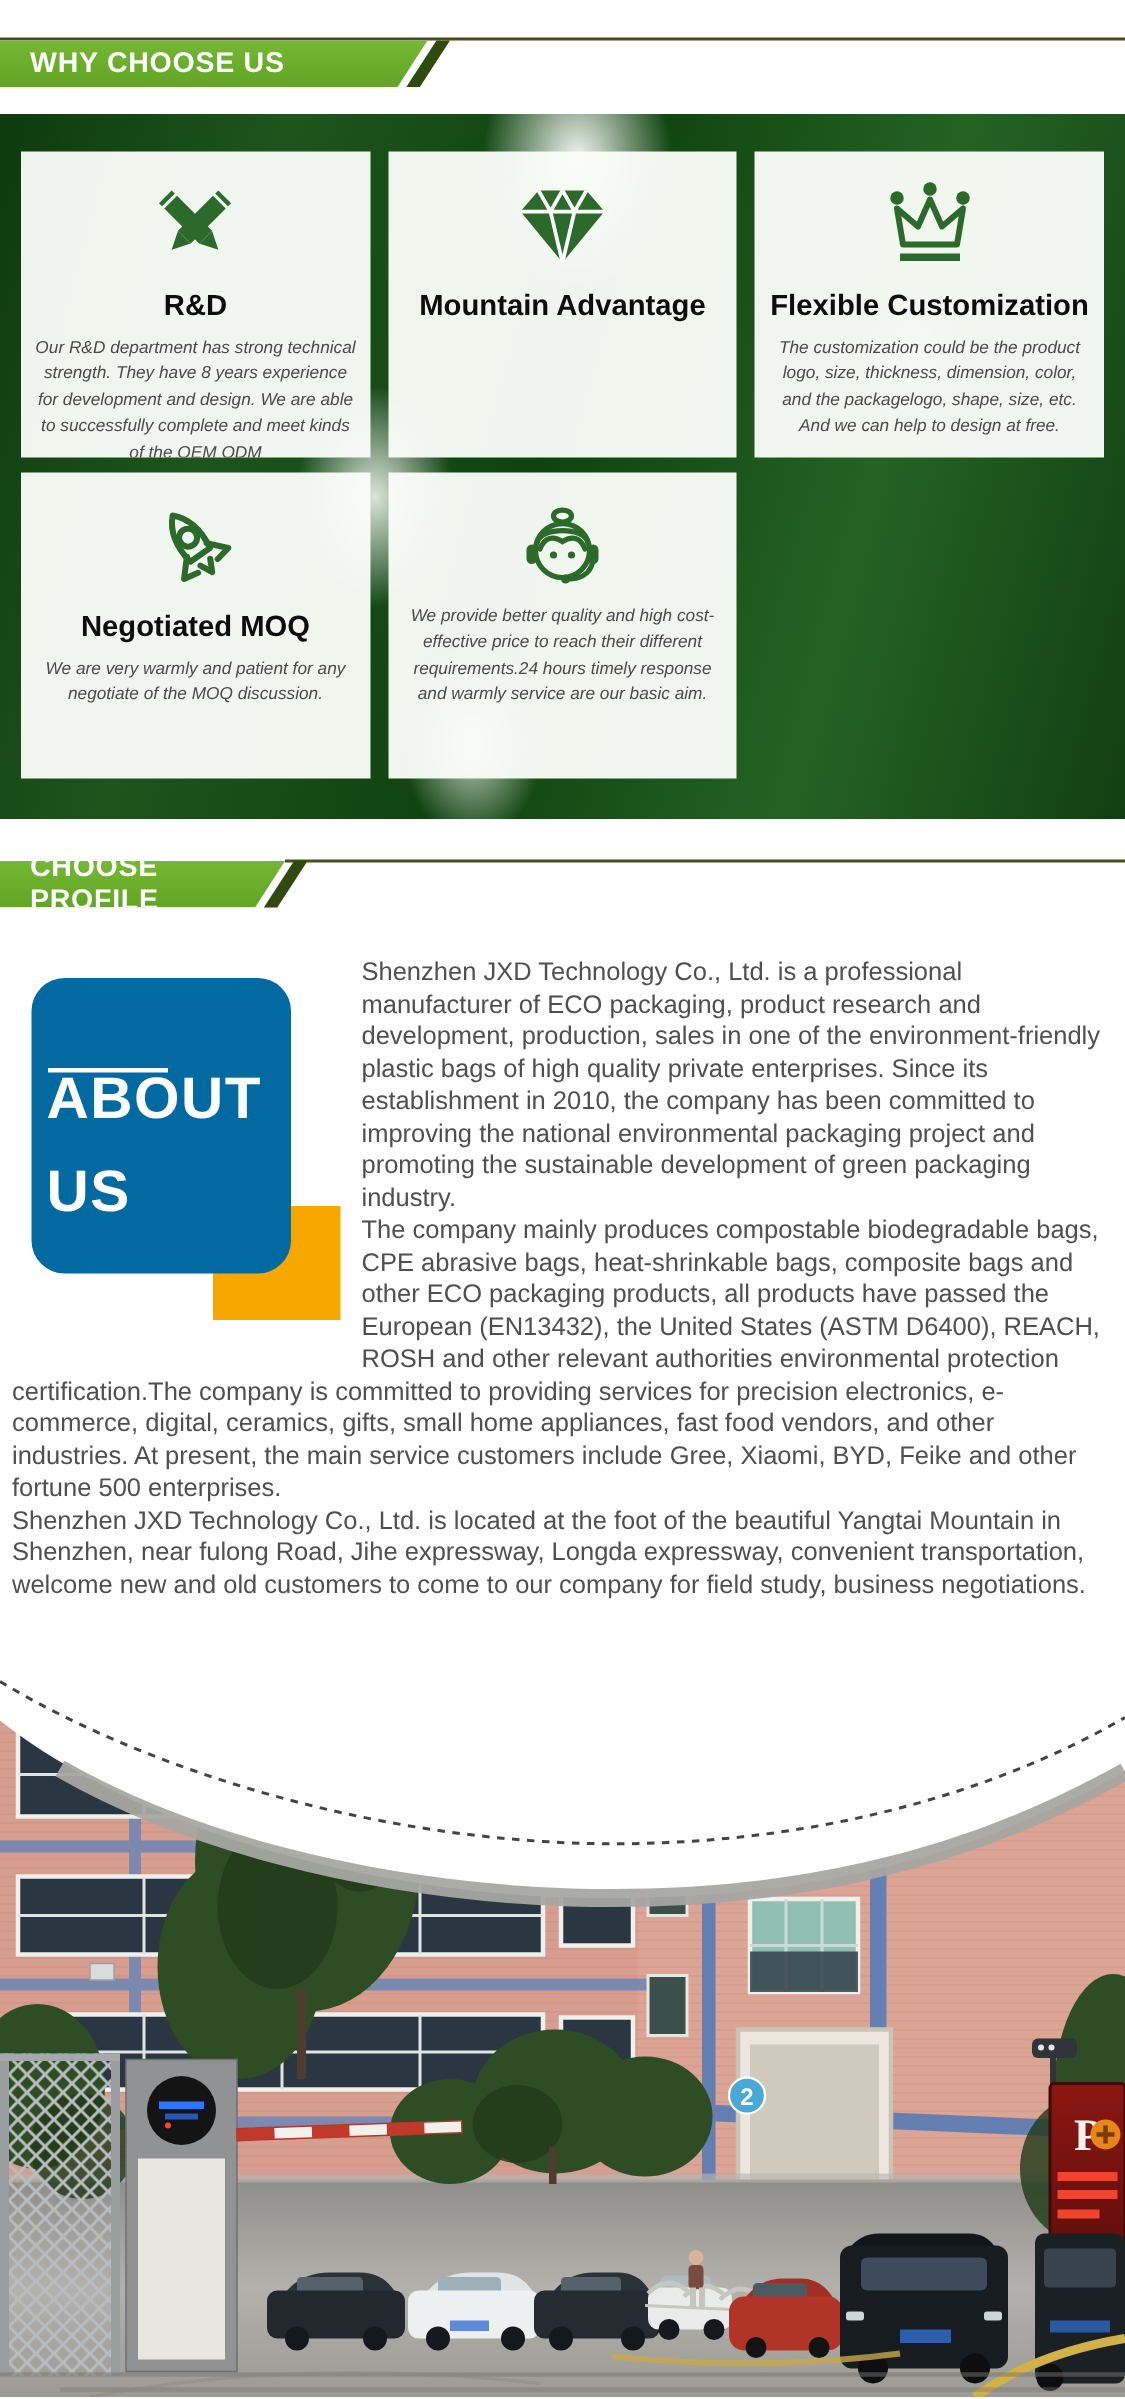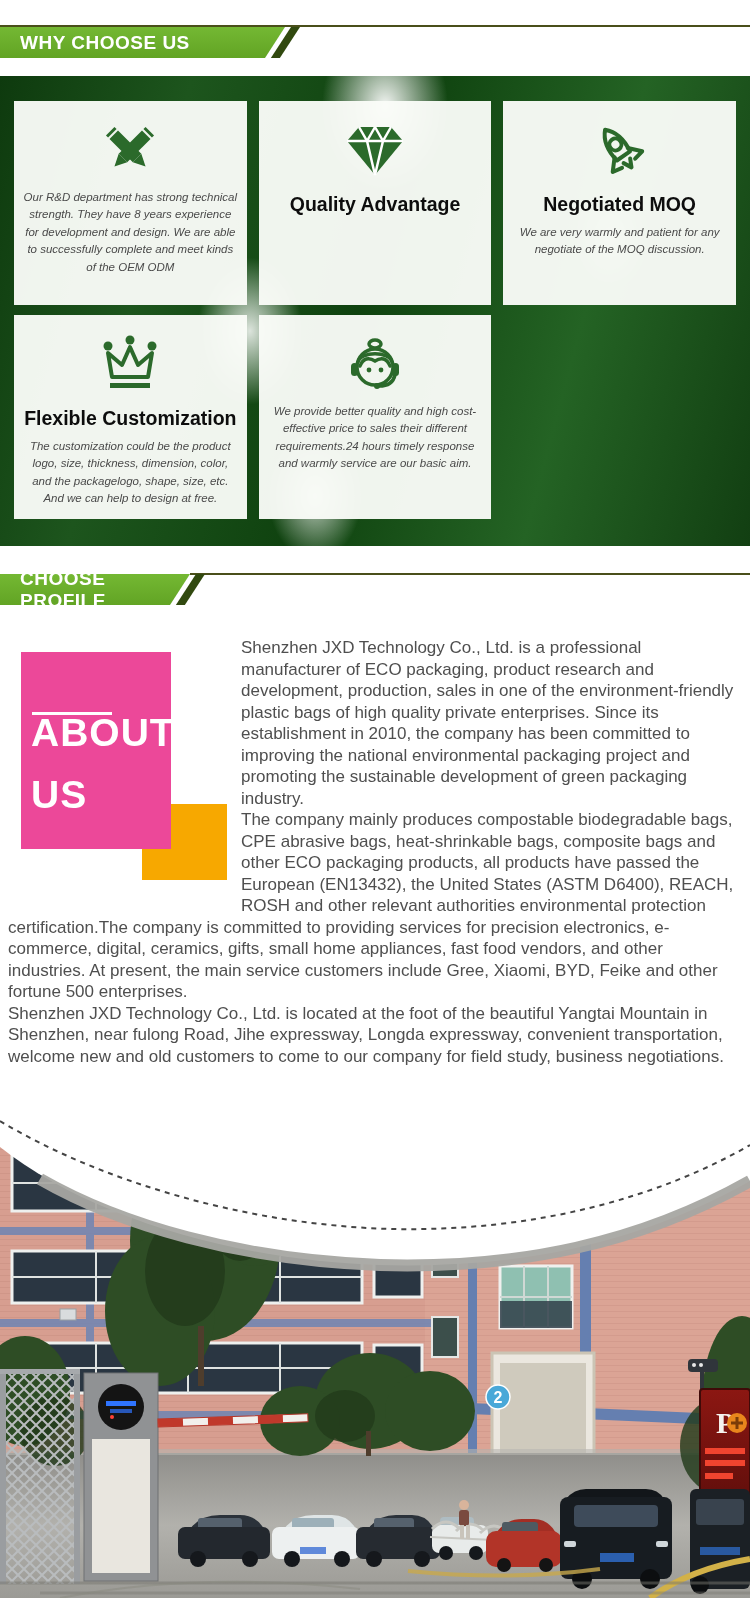--- a/index.html
+++ b/index.html
@@ -31,21 +31,21 @@
   .card .icn { height:76px; display:flex; align-items:center; justify-content:center; }
   .card h3 { margin:4px 0 8px; font-size:19.5px; color:#0d0d0d; white-space:nowrap; }
   .card p  { margin:0; font-size:11.5px; line-height:1.52; color:#4a4a4a;font-style:italic; }
 
   
   .about { position:absolute; top:616px; left:0; width:750px; padding:0 13px 0 8px;
       box-sizing:border-box; font-size:17px; line-height:21.5px; color:#4f4f4f; }
   .about p { margin:0; }
   .about-float { float:left; width:212px; height:262px; margin:15px 8px 0 13px; position:relative; }
   .about-yellow { position:absolute; left:121px; top:152px; width:85px; height:76px; background:#f7a800; z-index:1; }
-  .about-dark { position:absolute; left:0; top:0; width:150px; height:197px; background:#ec4899; z-index:2; }
+  .about-dark { position:absolute; left:0; top:0; width:173px; height:197px; background:#0369a1; z-index:2;border-radius:22px; }
   .about-wline { position:absolute; left:11px; top:60px; width:80px; height:3px; background:#fff; }
   .about-l1,.about-l2 { position:absolute; left:10px; color:#fff; font-size:39px; font-weight:bold; letter-spacing:1px; }
   .about-l1 { top:70px; } .about-l2 { top:132px; }
 
   
   .photo { position:absolute; top:1080px; left:0; width:750px; height:497px; }
   .bottom-bar { position:absolute; top:1592px; left:0; width:750px; height:7px; background:#153f15; }
 </style>
 </head>
 <body>
@@ -71,83 +71,84 @@
                   <rect x="26" y="4" width="12" height="3"></rect>
                 </g>
               <g transform="rotate(-45 32 32)">
                   <rect x="26" y="9" width="12" height="33"></rect>
                   <path d="M26 42 L38 42 L32 54 Z"></path>
                   <rect x="26" y="4" width="12" height="3"></rect>
                 </g>
             </g>
           </svg>
         </div>
+        <h3>R&amp;D</h3>
         <p>Our R&amp;D department has strong technical strength. They have 8 years experience for development and design. We are able to successfully complete and meet kinds of the OEM ODM</p>
       </div>
 
       <div class="card">
         <div class="icn">
           <svg width="66" height="64" viewBox="0 0 64 64">
             <path fill="#2b6a2b" d="M16 8 L48 8 L60 22 L32 56 L4 22 Z"></path>
             <g stroke="#fff" stroke-width="2.5" fill="none">
               <path d="M4 22 H60 M16 8 L24 22 L32 56 M48 8 L40 22 L32 56 M32 8 L24 22 M32 8 L40 22"></path>
             </g>
           </svg>
         </div>
-        <h3>Quality Advantage</h3>
+        <h3>Mountain Advantage</h3>
+      </div>
+
+      <div class="card">
+        <div class="icn">
+          <svg width="64" height="64" viewBox="0 0 64 64">
+            <path d="M14 44 L10 20 L24 32 L32 14 L40 32 L54 20 L50 44 Z" fill="none" stroke="#2b6a2b" stroke-width="4" stroke-linejoin="round"></path>
+            <circle cx="10" cy="13" r="4.5" fill="#2b6a2b"></circle>
+              <circle cx="32" cy="7" r="4.5" fill="#2b6a2b"></circle>
+              <circle cx="54" cy="13" r="4.5" fill="#2b6a2b"></circle>
+            <rect x="12" y="50" width="40" height="5" fill="#2b6a2b"></rect>
+          </svg>
+        </div>
+        <h3>Flexible Customization</h3>
+        <p>The customization could be the product logo, size, thickness, dimension, color, and the packagelogo, shape, size, etc. And we can help to design at free.</p>
       </div>
 
       <div class="card">
         <div class="icn">
           <svg width="64" height="64" viewBox="0 0 64 64">
             <g transform="rotate(-35 32 32)" fill="none" stroke="#2b6a2b" stroke-width="4" stroke-linecap="round" stroke-linejoin="round">
               <path d="M32 6 C40 14 42 26 40 38 L24 38 C22 26 24 14 32 6 Z"></path>
               <circle cx="32" cy="24" r="6"></circle>
               <path d="M24 34 L14 45 L24 47"></path>
               <path d="M40 34 L50 45 L40 47"></path>
               <path d="M28 44 L32 52 L36 44"></path>
             </g>
           </svg>
         </div>
         <h3>Negotiated MOQ</h3>
         <p>We are very warmly and patient for any negotiate of the MOQ discussion.</p>
-      </div>
-
-      <div class="card">
-        <div class="icn">
-          <svg width="64" height="64" viewBox="0 0 64 64">
-            <path d="M14 44 L10 20 L24 32 L32 14 L40 32 L54 20 L50 44 Z" fill="none" stroke="#2b6a2b" stroke-width="4" stroke-linejoin="round"></path>
-            <circle cx="10" cy="13" r="4.5" fill="#2b6a2b"></circle>
-              <circle cx="32" cy="7" r="4.5" fill="#2b6a2b"></circle>
-              <circle cx="54" cy="13" r="4.5" fill="#2b6a2b"></circle>
-            <rect x="12" y="50" width="40" height="5" fill="#2b6a2b"></rect>
-          </svg>
-        </div>
-        <h3>Flexible Customization</h3>
-        <p>The customization could be the product logo, size, thickness, dimension, color, and the packagelogo, shape, size, etc. And we can help to design at free.</p>
       </div>
 
       <div class="card">
         <div class="icn">
           <svg width="64" height="64" viewBox="0 0 64 64">
             <g fill="none" stroke="#2b6a2b" stroke-width="3.5" stroke-linecap="round">
               <ellipse cx="32" cy="11" rx="6" ry="4"></ellipse>
               <circle cx="32" cy="34" r="18"></circle>
               <path d="M15 29 C17 18 47 18 49 29"></path>
               <path d="M17 33 C20 25 26 24 32 28 C38 24 44 25 47 33"></path>
               <path d="M52 42 C50 51 42 53 36 53"></path>
             </g>
             <circle cx="26" cy="37" r="2.4" fill="#2b6a2b"></circle>
               <circle cx="38" cy="37" r="2.4" fill="#2b6a2b"></circle>
             <rect x="8" y="30" width="7" height="13" rx="3.5" fill="#2b6a2b"></rect>
             <rect x="49" y="30" width="7" height="13" rx="3.5" fill="#2b6a2b"></rect>
             <circle cx="34" cy="53" r="3" fill="#2b6a2b"></circle>
           </svg>
         </div>
-        <p>We provide better quality and high cost-effective price to sales their different requirements.24 hours timely response and warmly service are our basic aim.</p>
+        <p>We provide better quality and high cost-effective price to reach their different requirements.24 hours timely response and warmly service are our basic aim.</p>
       </div>
 
 
     </div>
   </div>
 
   <div class="top-rule" style="top:552px; left:190px; width:560px;"></div>
   <div class="banner" style="top:553px;">
     <div class="green" style="width:190px;">CHOOSE PROFILE</div>
     <div class="cap" style="left:196px;"></div>

